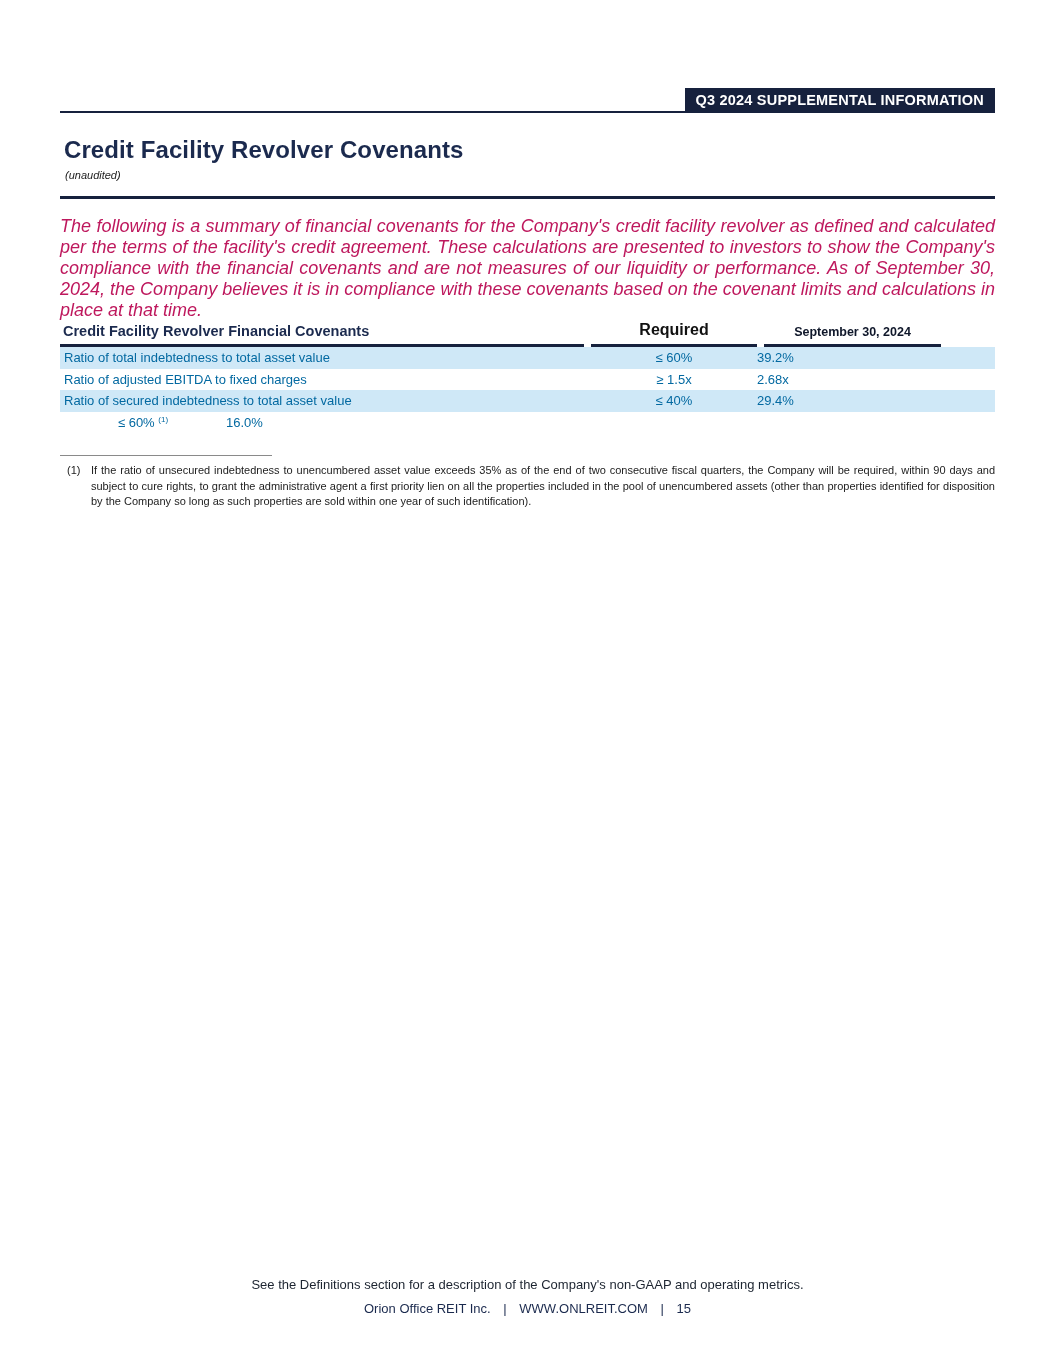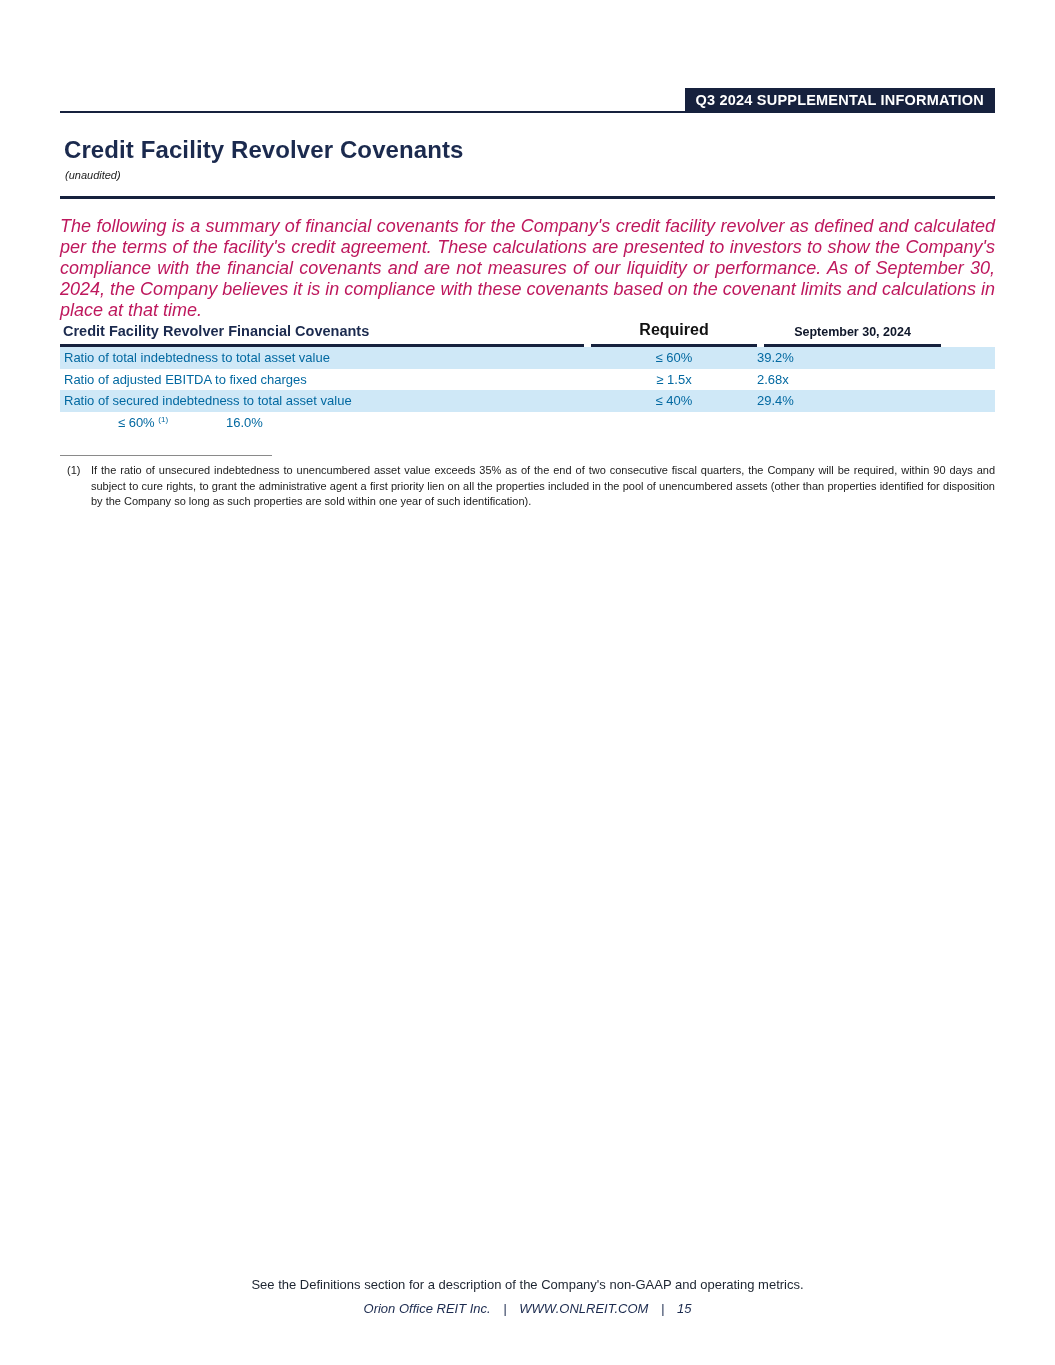--- a/index.html
+++ b/index.html
@@ -124,21 +124,20 @@
     text-align: center;
   }
   .footer-note {
     font-size: 13px;
     color: #1c2430;
     margin-bottom: 9px;
   }
   .footer-line {
     font-size: 13px;
     color: #1b2a4e;
-    font-style: italic;
   }
   .footer-line .sep { margin: 0 9px; color: #1b2a4e; }
 </style>
 </head>
 <body>
 
 <div class="page">
   <div class="content">
 
     <div class="header-band">

